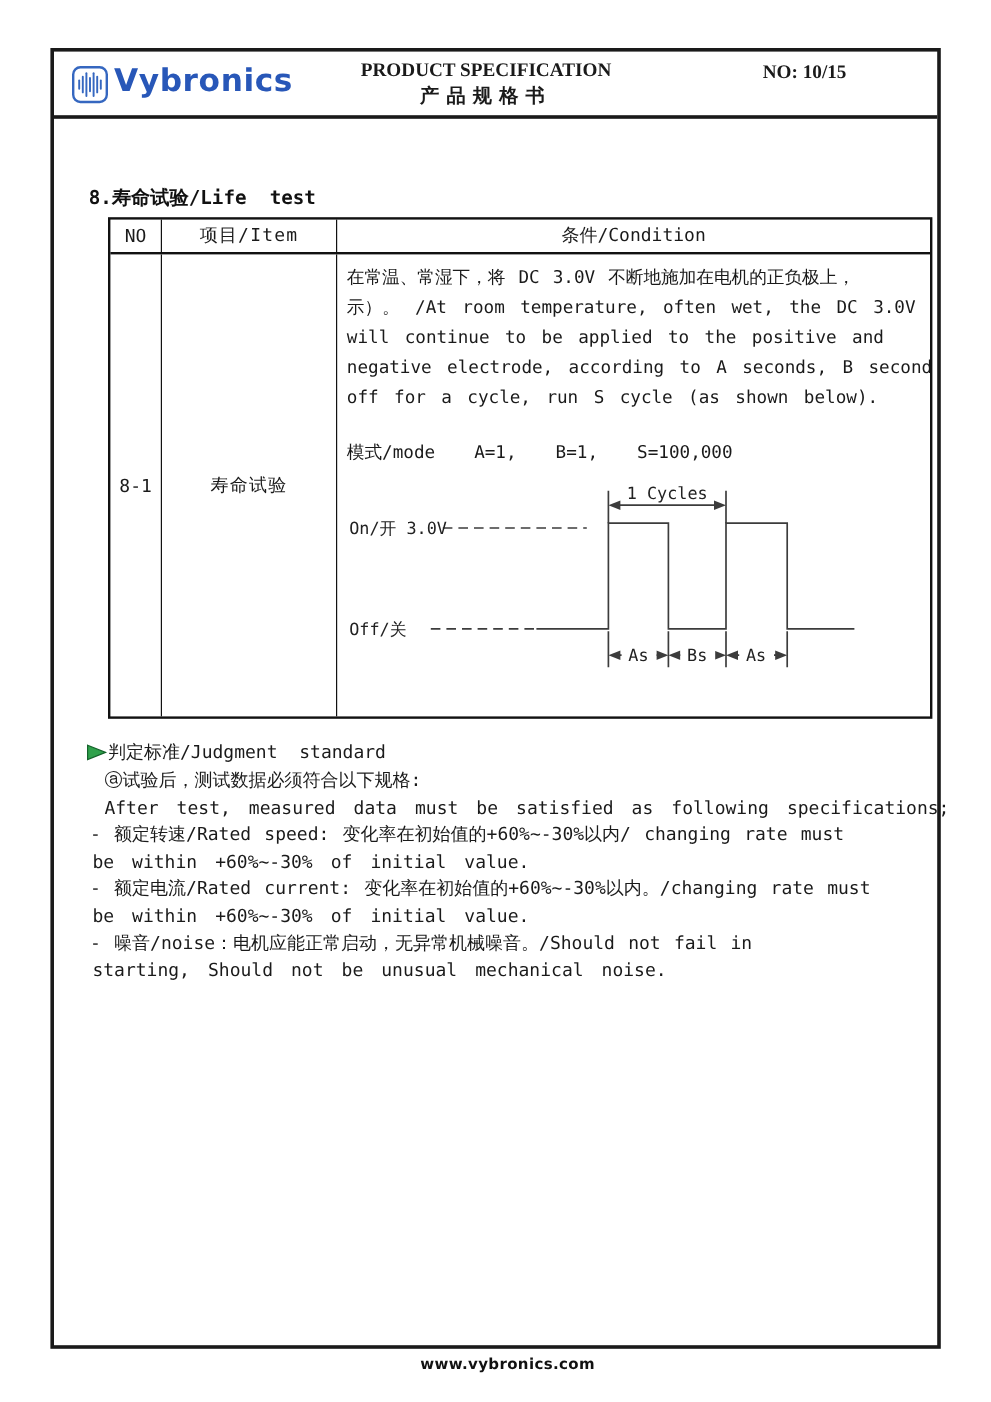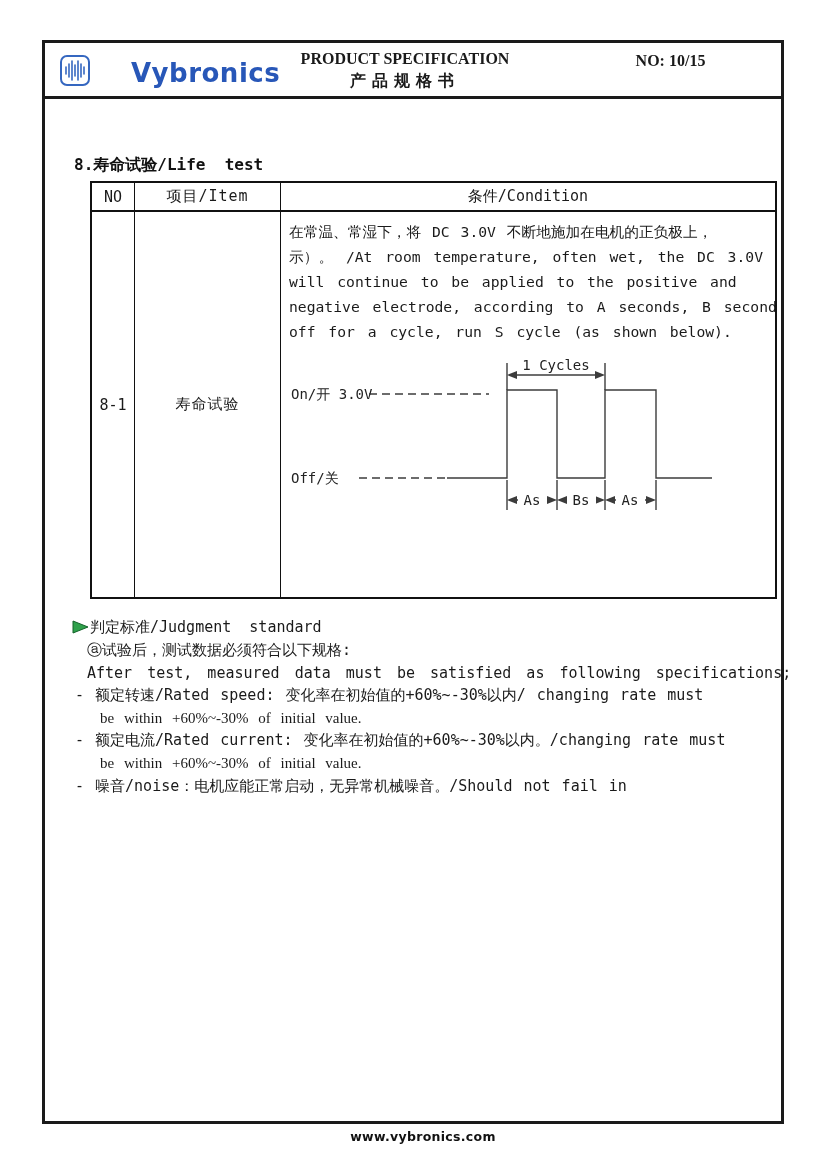--- a/index.html
+++ b/index.html
@@ -5,21 +5,21 @@
   html,body{margin:0;padding:0;}
   body{
     width:826px;height:1168px;position:relative;background:#ffffff;
     font-family:"DejaVu Sans Mono",monospace;color:#1a1a1a;overflow:hidden;
   }
   .page-box{
     position:absolute;left:42px;top:40px;width:742px;height:1084px;
     border:3px solid #1a1a1a;box-sizing:border-box;background:#fff;
   }
   
-  .logo{position:absolute;left:60px;top:55px;display:flex;align-items:flex-end;gap:36px;}
+  .logo{position:absolute;left:60px;top:55px;display:flex;align-items:flex-start;}
   .logo-badge{
     width:30px;height:31px;border:2px solid #3567c0;border-radius:7px;
     box-sizing:border-box;display:flex;align-items:center;justify-content:center;background:#fff;
   }
   .brand-text{
     margin-left:5px;font-family:"DejaVu Sans",sans-serif;font-weight:bold;
     font-size:26px;color:#2857b8;letter-spacing:0.5px;line-height:1;
   }
   .hdr-center{
     position:absolute;left:250px;top:49px;width:310px;text-align:center;
@@ -62,21 +62,21 @@
   .waveform text{font-family:"DejaVu Sans Mono",monospace;font-size:14px;fill:#222;}
   
   .judgment{position:absolute;left:72px;top:616px;width:700px;font-size:15px;}
   .j-row{display:flex;align-items:center;height:23px;}
   .j-row .tri{flex:none;width:17px;height:18px;margin-top:-2px;}
   .j-title{white-space:pre;margin-left:1px;}
   .j-line{white-space:pre;line-height:22.6px;word-spacing:2px;}
   .j-line.wide{word-spacing:6px;}
   .ind0{margin-left:3px;}
   .ind1{margin-left:15px;}
-  .ind2{margin-left:28px;font-family:Liberation Serif, serif;}
+  .ind2{margin-left:5px;}
   
   .footer-url{
     position:absolute;left:10px;top:1129px;width:826px;text-align:center;
     font-family:"DejaVu Sans",sans-serif;font-weight:bold;font-size:12.5px;color:#111;
     letter-spacing:0.3px;
   }
 </style>
 </head>
 <body>
 
@@ -120,20 +120,21 @@
   </div>
   <div class="tr body">
     <div class="td no">8-1</div>
     <div class="td item">寿命试验</div>
     <div class="td cond">
       <div class="cond-line">在常温、常湿下，将 DC 3.0V 不断地施加在电机的正负极上，</div>
       <div class="cond-line en">示）。 /At room temperature, often wet, the DC 3.0V</div>
       <div class="cond-line en">will continue to be applied to the positive and</div>
       <div class="cond-line en">negative electrode, according to A seconds, B seconds</div>
       <div class="cond-line en">off for a cycle, run S cycle (as shown below).</div>
+      <div class="cond-line mode">模式/mode   A=1,   B=1,   S=100,000</div>
 
       <svg class="waveform" width="470" height="168" viewBox="0 0 470 168">
         <g stroke="#3c3c3c" stroke-width="1.4" fill="none">
           <line x1="80" y1="39" x2="200" y2="39" stroke-dasharray="8,5"></line>
           <line x1="70" y1="123" x2="156" y2="123" stroke-dasharray="8,5"></line>
           <path d="M158 123 H218 V35 H268 V123 H316 V35 H367 V123 H423"></path>
           <line x1="218" y1="35" x2="218" y2="8"></line>
           <line x1="316" y1="35" x2="316" y2="8"></line>
           <line x1="222" y1="20" x2="312" y2="20"></line>
           <line x1="218" y1="125" x2="218" y2="155"></line>
@@ -175,15 +176,16 @@
     </svg>
     <span class="j-title">判定标准/Judgment  standard</span>
   </div>
   <div class="j-line ind1">ⓐ试验后，测试数据必须符合以下规格:</div>
   <div class="j-line ind1 wide">After test, measured data must be satisfied as following specifications;</div>
   <div class="j-line ind0">- 额定转速/Rated speed: 变化率在初始值的+60%~-30%以内/ changing rate must</div>
   <div class="j-line ind2 wide">be within +60%~-30% of initial value.</div>
   <div class="j-line ind0">- 额定电流/Rated current: 变化率在初始值的+60%~-30%以内。/changing rate must</div>
   <div class="j-line ind2 wide">be within +60%~-30% of initial value.</div>
   <div class="j-line ind0">- 噪音/noise：电机应能正常启动，无异常机械噪音。/Should not fail in</div>
+  <div class="j-line ind2 wide">starting, Should not be unusual mechanical noise.</div>
 </div>
 
 <div class="footer-url">www.vybronics.com</div>
 
 </body></html>

